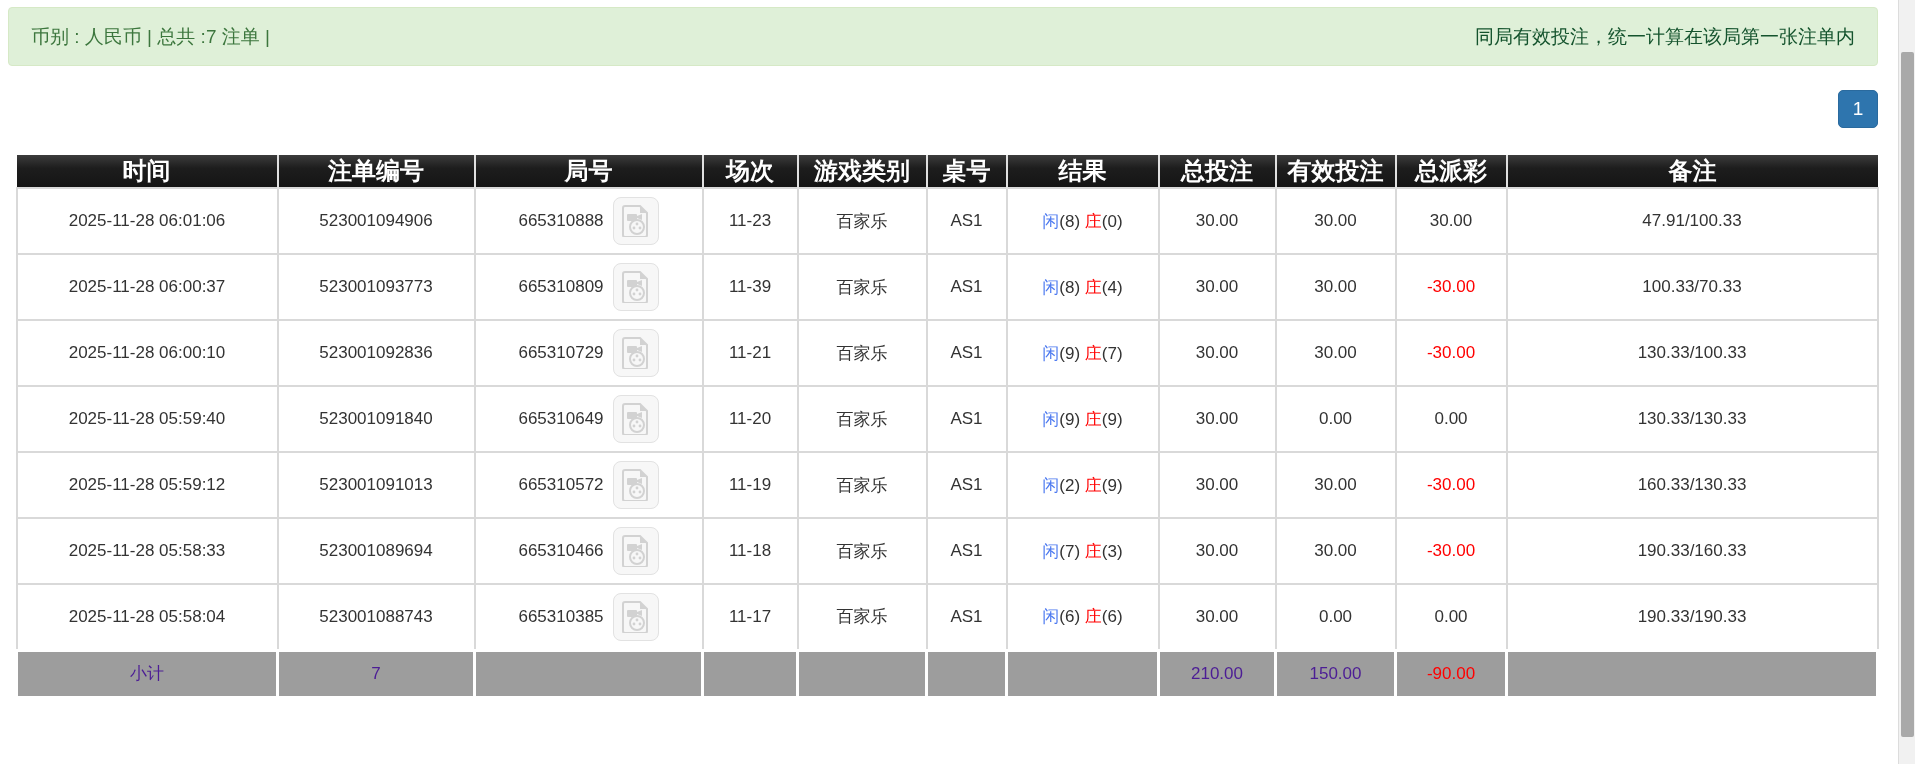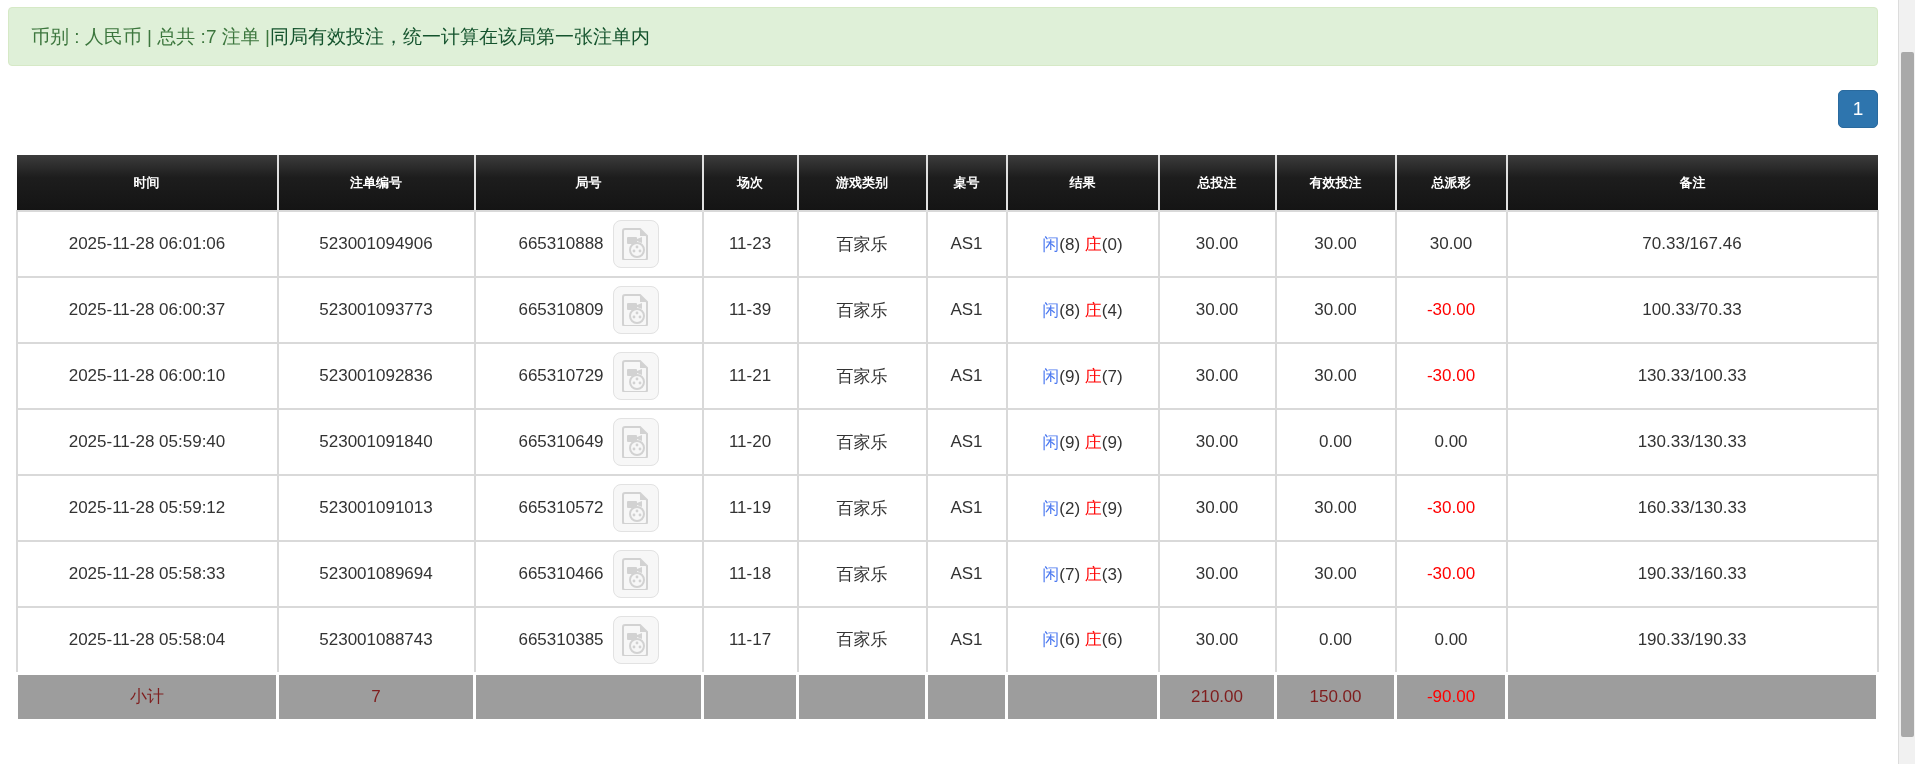--- a/index.html
+++ b/index.html
@@ -3,52 +3,52 @@
 <meta charset="utf-8">
 <style>
   * { margin:0; padding:0; box-sizing:border-box; }
   html,body { width:1915px; height:764px; background:#ffffff; overflow:hidden;
               font-family:"Liberation Sans","DejaVu Sans",sans-serif; }
   .page { position:relative; width:1915px; height:764px; }
 
   
   .alert-bar { position:absolute; left:8px; top:7px; width:1870px; height:59px;
                background:#dff0d8; border:1px solid #d6e9c6; border-radius:4px;
-               display:flex; align-items:center; 
+               display:flex; align-items:center; justify-content:space-between;
                padding:6px 22px; }
   .alert-summary { color:#3c763d; font-size:19px; }
   .alert-notice  { color:#14532d; font-size:19px; }
 
   
   .pager { position:absolute; left:1838px; top:90px; width:40px; height:38px; }
   .page-btn { width:40px; height:38px; background:#2e75ae; border:1px solid #2a6a9e;
               border-radius:5px; color:#ffffff; font-size:19px; cursor:pointer;
               display:flex; align-items:center; justify-content:center;
               font-family:inherit; }
 
   
   .tbl-wrap { position:absolute; left:15px; top:155px; width:1861px; }
   table { border-collapse:collapse; table-layout:fixed; width:1861px; }
   thead tr { background:linear-gradient(180deg,#3c3c3c 0%,#1d1d1d 40%,#141414 100%); }
-  th { color:#ffffff; font-size:13px; font-weight:bold; height:56px;
+  th { color:#ffffff; font-size:24px; font-weight:bold; height:32px;
        border-left:2px solid #e0e0e0; text-align:center; }
   th:first-child { border-left:none; }
   tbody.data td { height:66px; border:2px solid #d9d9d9; text-align:center;
                   color:#333333; font-size:17px; background:#ffffff; }
   td.blue { color:#2a6fdb; cursor:pointer; }
   .player { color:#4d7af0; }
   .banker { color:#ff0000; }
   .neg { color:#ff0000 !important; }
   .round-cell-inner { display:flex; align-items:center; justify-content:center; gap:9px; }
   .video-btn { width:46px; height:48px; background:#f7f7f7; border:1px solid #e2e2e2;
                border-radius:8px; cursor:pointer; display:inline-flex;
                align-items:center; justify-content:center; }
   .video-btn svg { display:block; }
 
-  tbody.summary td { height:47px; background:#9d9d9d; color:#7f1d1d; font-size:17px;
+  tbody.summary td { height:47px; background:#9d9d9d; color:#4c1d95; font-size:17px;
                      text-align:center; border:3px solid #ffffff; }
   tbody.summary td.neg { color:#ff0000 !important; }
 
   
   .scrollbar { position:absolute; left:1898px; top:0; width:17px; height:764px;
                background:#f1f1f1; border-left:1px solid #dcdcdc; }
   .scroll-thumb { position:absolute; left:2px; top:52px; width:13px; height:685px;
                   background:#a9a9a9; border-radius:2px; }
 </style>
 </head>
@@ -121,21 +121,21 @@
     <td>11-23</td>
     <td>百家乐</td>
     <td>AS1</td>
     <td>
       <span class="player">闲</span><span>(8)</span>
       <span class="banker">庄</span><span>(0)</span>
     </td>
     <td class="blue">30.00</td>
     <td>30.00</td>
     <td class="payout">30.00</td>
-    <td>70.33/167.46</td>
+    <td>47.91/100.33</td>
   </tr>
 
   <tr>
     <td>2025-11-28 06:00:37</td>
     <td>523001093773</td>
     <td>
       <span class="round-cell-inner">
         <span>665310809</span>
         <button class="video-btn">
           <span>

